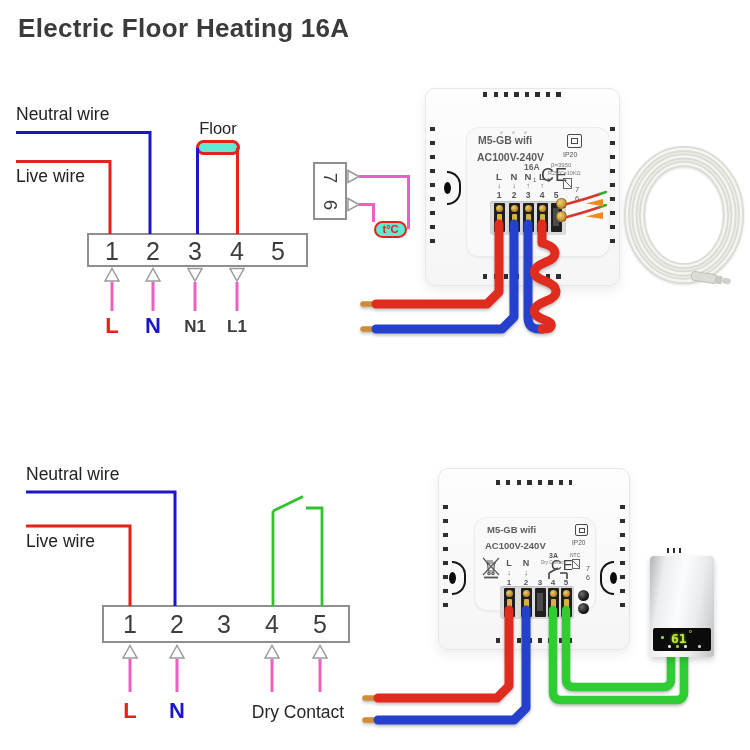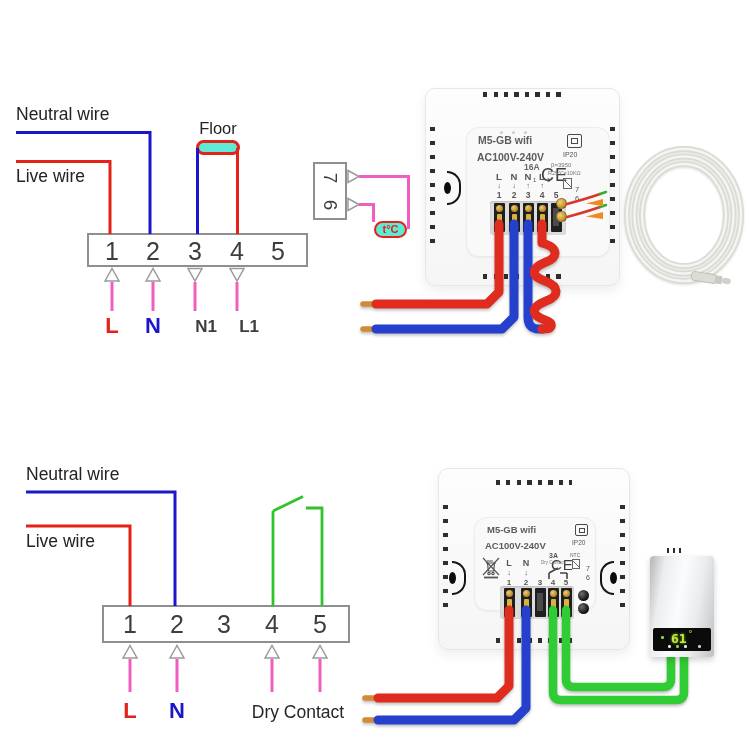--- a/index.html
+++ b/index.html
@@ -4,21 +4,21 @@
 <style>
   html,body{margin:0;padding:0;background:#fff;}
   .canvas{position:relative;width:750px;height:750px;background:#ffffff;overflow:hidden;
           font-family:"Liberation Sans",sans-serif;}
   .abs{position:absolute;}
   .title{position:absolute;font-size:26px;font-weight:600;color:var(--title);letter-spacing:.3px;}
   .lbl{position:absolute;font-size:17.5px;color:#232323;}
   .tblock{position:absolute;background:#fff;border:2.5px solid #8f8f8f;box-sizing:border-box;}
   .tnum{position:absolute;width:36px;text-align:center;font-size:25px;color:#3d3d3d;}
   .tag{position:absolute;width:44px;text-align:center;font-size:22px;font-weight:700;}
-  .smalltag{position:absolute;width:44px;text-align:right;font-size:17px;font-weight:600;color:#3d3d3d;}
+  .smalltag{position:absolute;width:44px;text-align:center;font-size:17px;font-weight:600;color:#3d3d3d;}
   .capsule{position:absolute;box-sizing:border-box;background:#5eead4;}
   .rot{display:block;transform:rotate(90deg);}
   
   .dev{position:absolute;background:linear-gradient(#fdfdfd,#f5f5f5);border:1px solid #e6e6e6;
        border-radius:10px;box-shadow:0 5px 12px rgba(0,0,0,.07);}
   .module{position:absolute;background:#f9f9f9;border:1px solid #ececec;border-radius:13px;
           box-shadow:0 1px 2px rgba(0,0,0,.05);}
   .slotcol{position:absolute;width:5px;background:repeating-linear-gradient(to bottom,#2e2e2e 0 4px,rgba(0,0,0,0) 4px 14px);}
   .slotrow{position:absolute;height:5px;background:repeating-linear-gradient(to right,#2e2e2e 0 4px,rgba(0,0,0,0) 4px 10.5px);}
   .ear{position:absolute;width:14px;height:34px;border:2.5px solid #151515;box-sizing:border-box;}
@@ -53,20 +53,21 @@
          text-shadow:0 0 3px #86c91e;font-size:13px;}
   .bdeg{position:absolute;font-family:"DejaVu Sans Mono",monospace;color:#c6e73e;font-size:8px;}
   .bdot{position:absolute;width:2.5px;height:2.5px;border-radius:50%;}
   svg{position:absolute;left:0;top:0;}
 </style>
 </head>
 <body>
 
 <div class="canvas">
 
+  <div class="title" style="left:18px;top:13px;">Electric Floor Heating 16A</div>
 
   <div class="lbl" style="left:16px;top:104px;">Neutral wire</div>
   <div class="lbl" style="left:16px;top:166px;">Live wire</div>
   <div class="lbl" style="left:196px;top:119px;width:44px;text-align:center;font-size:16.5px;">Floor</div>
 
   <div class="capsule" style="left:196px;top:140px;width:44px;height:15px;border:3px solid var(--live);border-radius:8px;"></div>
 
   <div class="tblock" style="left:87px;top:233px;width:221px;height:34px;"></div>
   <div class="tnum" style="left:94px;top:237px;">1</div>
   <div class="tnum" style="left:135px;top:237px;">2</div>

